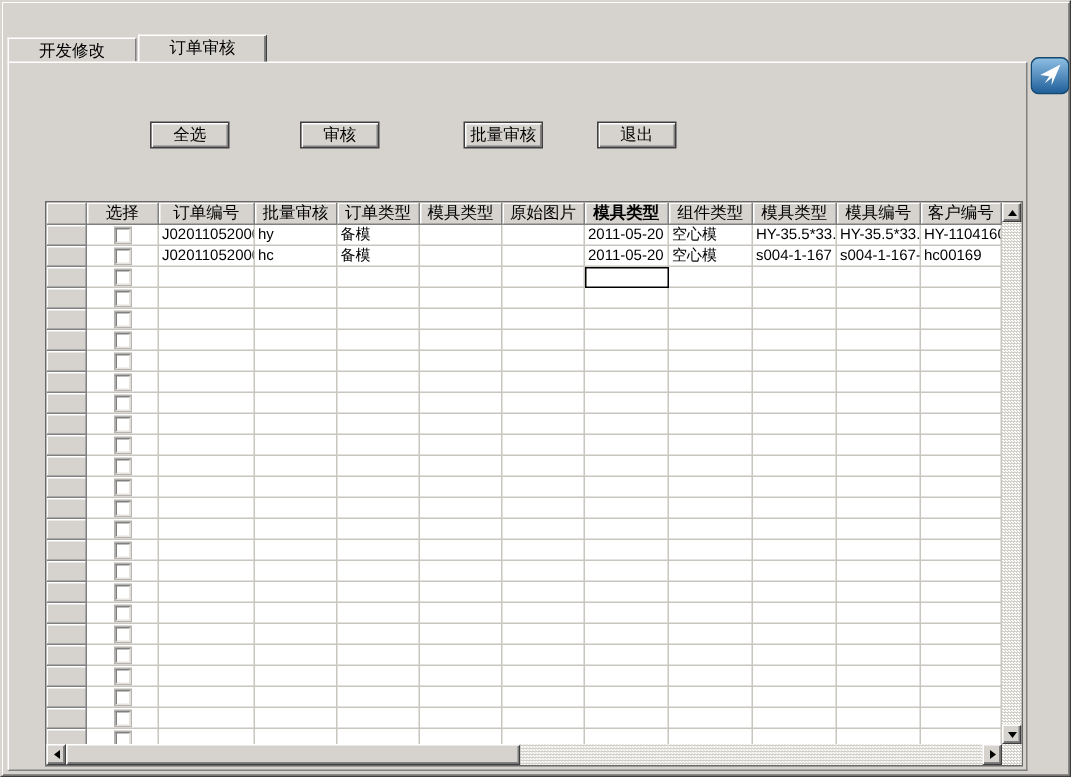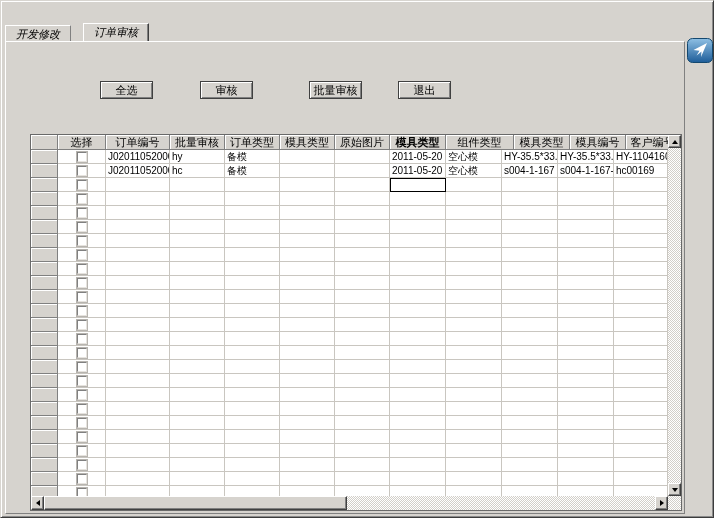--- a/index.html
+++ b/index.html
@@ -25,23 +25,23 @@
     width:16px;height:14px;background:#d6d3ce;border:1px solid;
     border-color:#fff #404040 #404040 #fff;box-shadow:inset -1px -1px 0 #808080;
     position:relative;
   }
   .gl-min{position:absolute;left:3px;bottom:2px;width:6px;height:2px;background:#000;}
   .gl-max{position:absolute;left:3px;top:2px;width:8px;height:7px;border:1px solid #000;border-top-width:2px;}
   .gl-close{position:absolute;left:0;top:-1px;width:100%;text-align:center;font-size:11px;font-weight:bold;color:#000;line-height:14px;}
   
   .tabstrip{position:absolute;left:4px;top:22px;height:18px;display:flex;align-items:flex-end;}
   .tab{
-    height:16px;padding:0 10px;font-size:11px;line-height:16px;color:#000;
+    height:16px;padding:0 20px;font-size:11px;line-height:16px;color:#000;
     background:#d6d3ce;border:1px solid;border-color:#fff #808080 #d6d3ce #fff;
-    border-bottom:none;margin-right:12px;font-style:italic;
+    border-bottom:none;margin-right:1px;
   }
   .tab.selected{height:18px;border-color:#fff #404040 #d6d3ce #fff;box-shadow:inset -1px 0 0 #808080;z-index:3;}
   .page{
     position:absolute;left:4px;top:40px;width:680px;height:473px;
     border:1px solid;border-color:#fff #808080 #808080 #fff;background:#d6d3ce;z-index:1;
   }
   
   .bird-btn{position:absolute;left:686px;top:37px;width:26px;height:25px;z-index:2;}
   
   .btn{
@@ -138,21 +138,21 @@
       <div class="grid-table" id="grid-table">
           <div class="ghead">
             <div class="hcell" style="width: 27px;"></div>
             <div class="hcell" style="width: 48px;">选择</div>
             <div class="hcell" style="width: 64px;">订单编号</div>
             <div class="hcell" style="width: 55px;">批量审核</div>
             <div class="hcell" style="width: 55px;">订单类型</div>
             <div class="hcell" style="width: 55px;">模具类型</div>
             <div class="hcell" style="width: 55px;">原始图片</div>
             <div class="hcell" style="width: 56px; font-weight: bold;">模具类型</div>
-            <div class="hcell" style="width: 68px;">组件类型</div>
+            <div class="hcell" style="width: 56px;">组件类型</div>
             <div class="hcell" style="width: 56px;">模具类型</div>
             <div class="hcell" style="width: 56px;">模具编号</div>
             <div class="hcell" style="width: 54px;">客户编号</div>
           </div>
           <div class="grow">
             <div class="rowhead" style="width: 27px;"></div>
             <div class="cell selcell" style="width: 48px;">
               <div class="checkbox"></div>
             </div>
             <div class="cell" style="width: 64px;">J020110520001</div>

